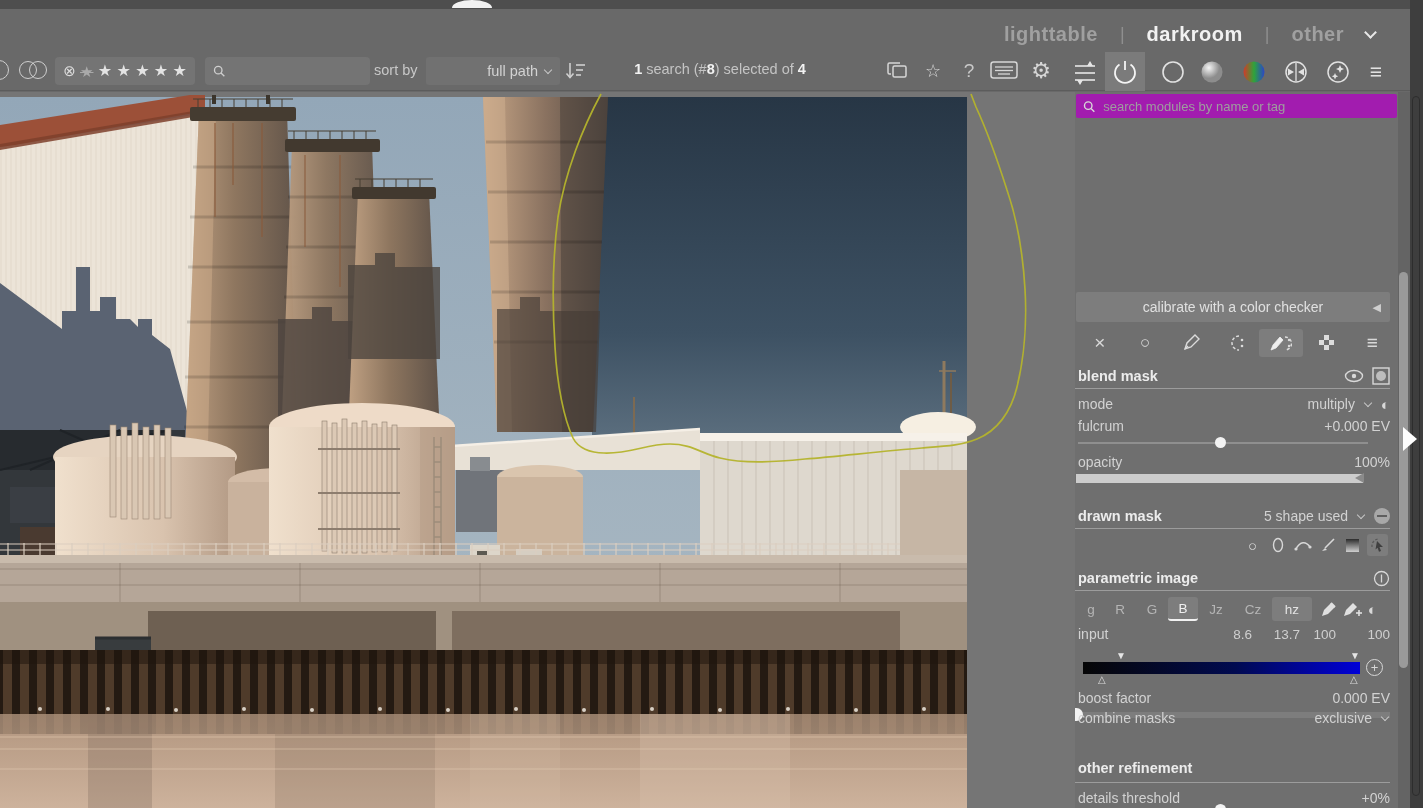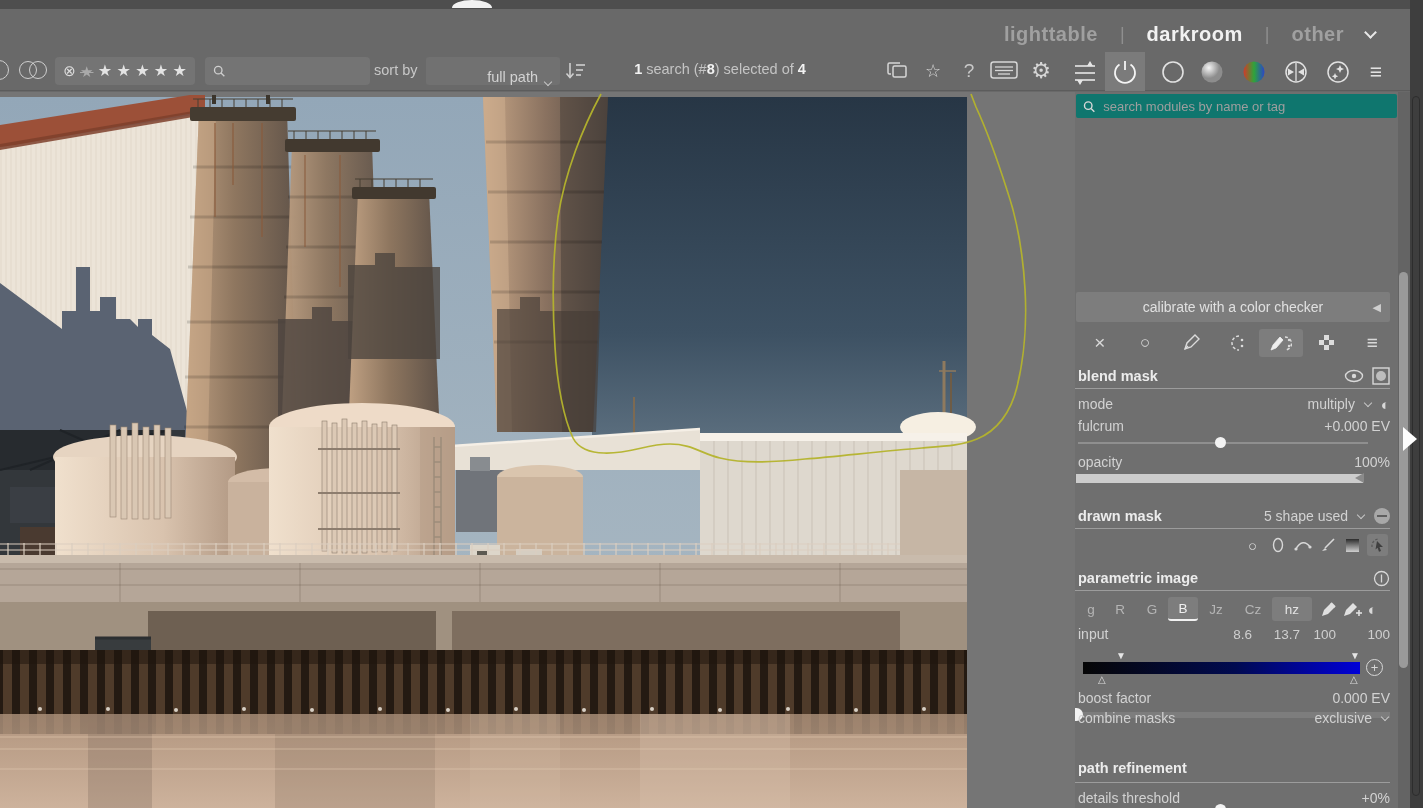--- a/index.html
+++ b/index.html
@@ -21,38 +21,38 @@
   #halfcircle{left:-11px;top:60px;width:20px;height:20px;border:1.6px solid #cfcfcf;border-radius:50%;}
   .venn{left:19px;top:61px;width:18px;height:18px;border:1.6px solid #cfcfcf;border-radius:50%;}
   #ratingbox{left:55px;top:57px;width:140px;height:28px;background:#747474;border-radius:4px;display:flex;align-items:center;justify-content:space-around;padding:0 6px;}
   .star{color:#e3e3e3;font-size:16px;line-height:1;}
   .star.dim{color:#a9a9a9;text-decoration:line-through;font-size:15px;}
   .reject{color:#dcdcdc;font-size:15px;}
   #searchbox{left:205px;top:57px;width:165px;height:28px;background:#747474;border-radius:4px;display:flex;align-items:center;padding:0 8px;gap:6px;}
   #searchbox input, #modsearch input{border:none;outline:none;background:transparent;color:#ddd;font-size:13px;width:100%;}
   #modsearch input::placeholder{color:#9e9e9e;}
   #sortbylabel{left:374px;top:62px;font-size:14.5px;color:#c8c8c8;}
-  #sortdrop{left:426px;top:57px;width:134px;height:28px;background:#717171;border-radius:3px;display:flex;align-items:flex-end;justify-content:flex-end;gap:7px;padding:0 9px;}
+  #sortdrop{left:426px;top:57px;width:134px;height:28px;background:#717171;border-radius:3px;display:flex;align-items:center;justify-content:flex-end;gap:7px;padding:0 9px;}
   #sortdrop span{color:#d2d2d2;font-size:14.5px;}
   #selectiontext{left:555px;top:61px;width:330px;text-align:center;font-size:14.5px;color:#c4c4c4;}
   #selectiontext b{color:#f2f2f2;font-weight:bold;}
   .ticon{top:58px;width:26px;height:26px;display:flex;align-items:center;justify-content:center;font-size:18px;color:#d6d6d6;}
   
   .mgroup{top:52px;width:40px;height:39px;display:flex;align-items:center;justify-content:center;}
   .mgroup.hl{background:#7b7b7b;}
   
   #canvas{left:0;top:92px;width:1075px;height:716px;background:#757575;}
   
   #rpanel{left:1075px;top:92px;width:323px;height:716px;background:#6f6f6f;overflow:hidden;}
   .prow{position:absolute;left:3px;width:312px;display:flex;align-items:center;color:#d2d2d2;font-size:14px;}
   .prow .sp{flex:1;}
   .phead{font-weight:bold;color:#ececec;font-size:14.5px;}
   .hrline{position:absolute;left:0;width:315px;height:1px;background:#9c9c9c;}
   .pval{color:#d2d2d2;}
-  #modsearch{position:absolute;left:1px;top:2px;width:321px;height:24px;background:#0f766e;border-radius:2px;display:flex;align-items:center;gap:6px;padding:0 7px;}
+  #modsearch{position:absolute;left:1px;top:2px;width:321px;height:24px;background:#a21caf;border-radius:2px;display:flex;align-items:center;gap:6px;padding:0 7px;}
   #calibrate{position:absolute;left:1px;top:200px;width:314px;height:30px;background:#7d7d7d;border-radius:2px;display:flex;align-items:center;justify-content:center;color:#e0e0e0;font-size:14px;}
   #calibrate .back{position:absolute;right:9px;color:#cfcfcf;font-size:11px;}
   #maskmodes{position:absolute;left:2px;top:236px;width:318px;height:30px;display:flex;align-items:center;justify-content:space-around;}
   .mmcell{width:44px;height:28px;display:flex;align-items:center;justify-content:center;color:#d8d8d8;font-size:17px;}
   .mmcell.hl,.shcell.hl,.ptab.sel,.ptab.hl2{background:#7d7d7d;border-radius:3px;}
   #shapesrow{position:absolute;right:10px;top:442px;display:flex;gap:4px;align-items:center;}
   .shcell{width:21px;height:22px;display:flex;align-items:center;justify-content:center;color:#d8d8d8;font-size:15px;}
   #ptabs{position:absolute;left:3px;top:504px;width:312px;height:26px;display:flex;align-items:center;}
   .ptab{height:24px;display:flex;align-items:center;justify-content:center;color:#b5b5b5;font-size:13.5px;}
   .ptab.sel{color:#f0f0f0;border-bottom:2px solid #f2f2f2;}
@@ -750,21 +750,21 @@
     <div id="boostmark"></div>
 
     <div class="prow" style="top:615px;height:22px">
       <span>combine masks</span>
       <span class="sp"></span>
       <span class="pval">exclusive</span>
       <span class="chev small" style="margin:-3px 2px 0 10px"></span>
     </div>
 
     <div class="prow" style="top:664px;height:24px">
-      <span class="phead">path refinement</span>
+      <span class="phead">other refinement</span>
     </div>
     <div class="hrline" style="top:690px"></div>
 
     <div class="prow" style="top:696px;height:20px">
       <span>details threshold</span>
       <span class="sp"></span>
       <span class="pval">+0%</span>
     </div>
     <div class="dot" style="left:140px;top:712px"></div>
   </div>

